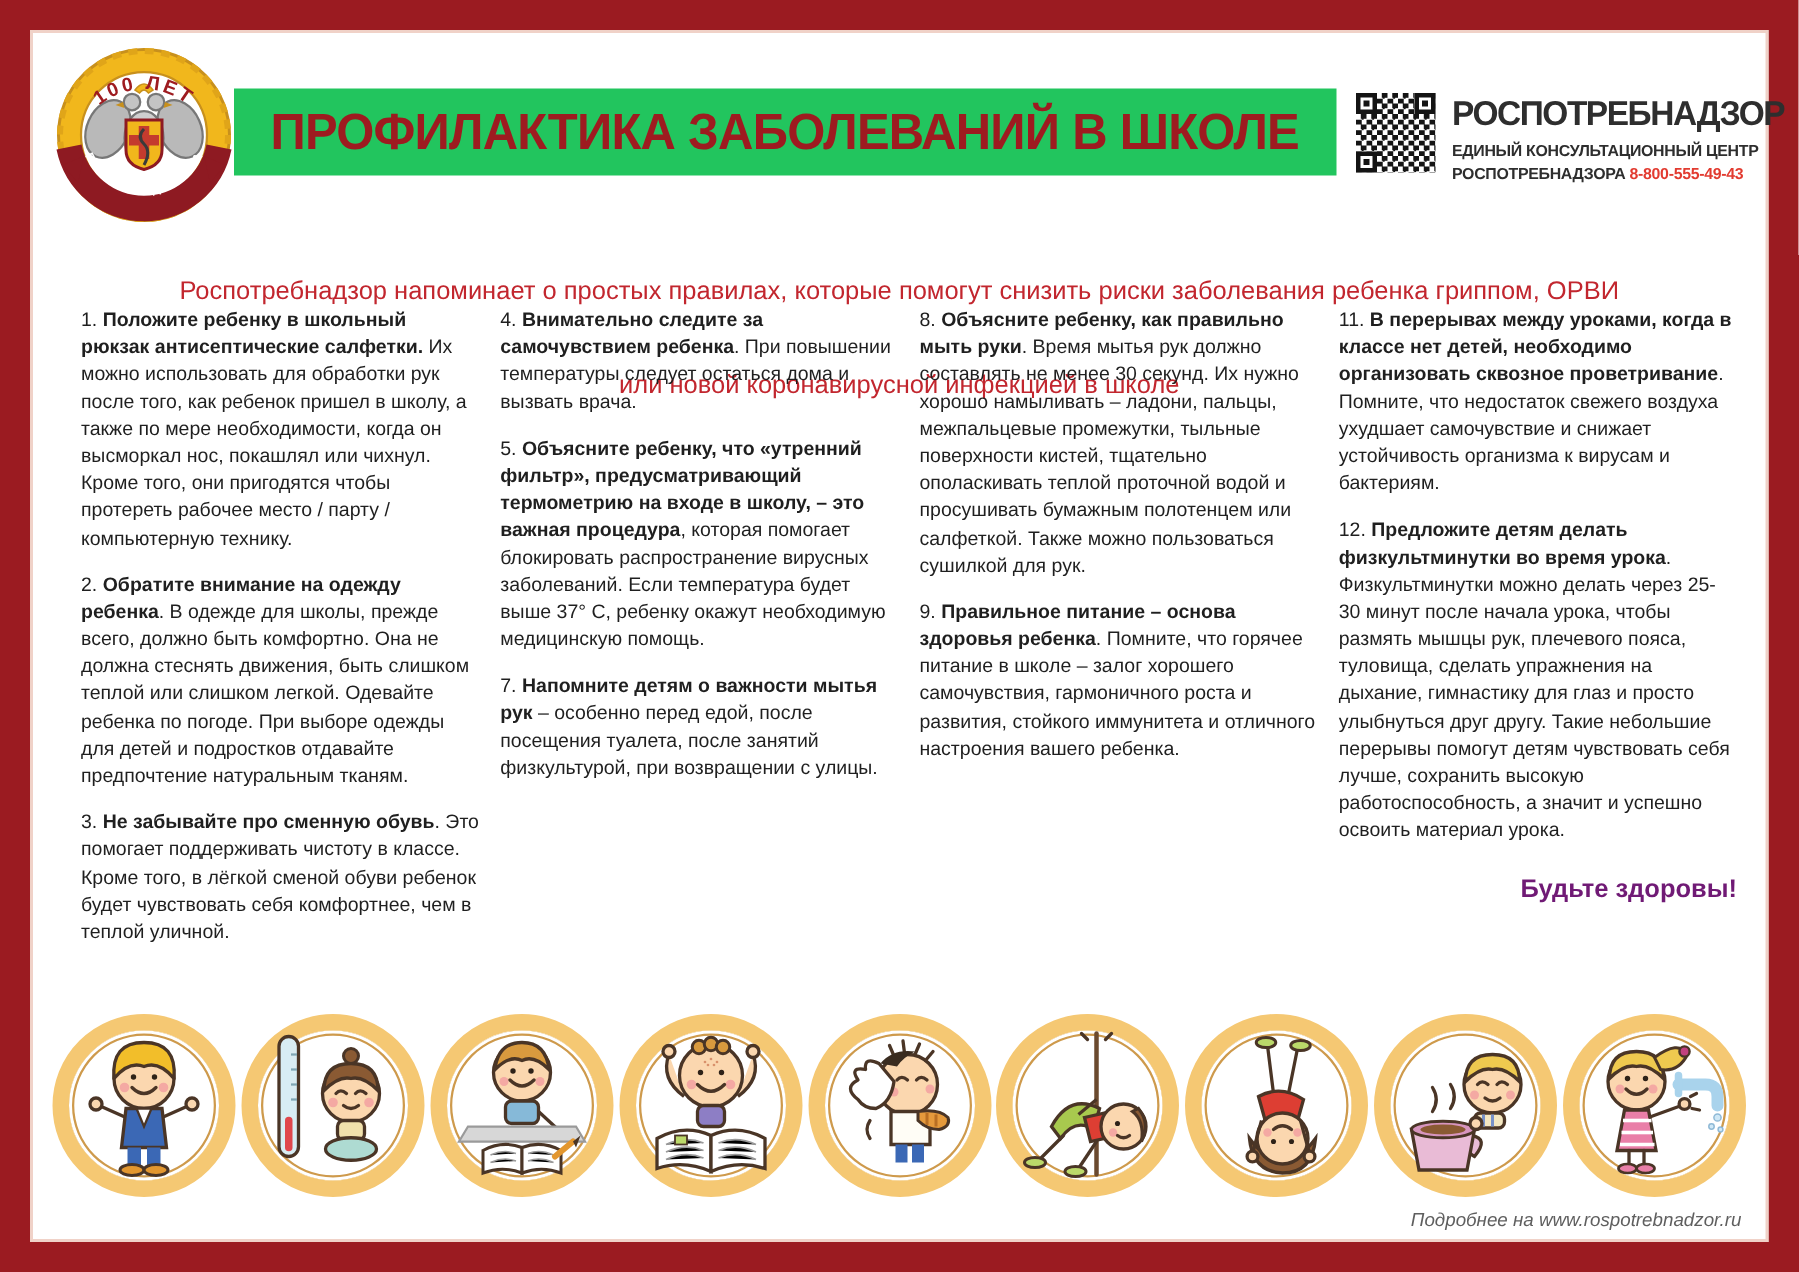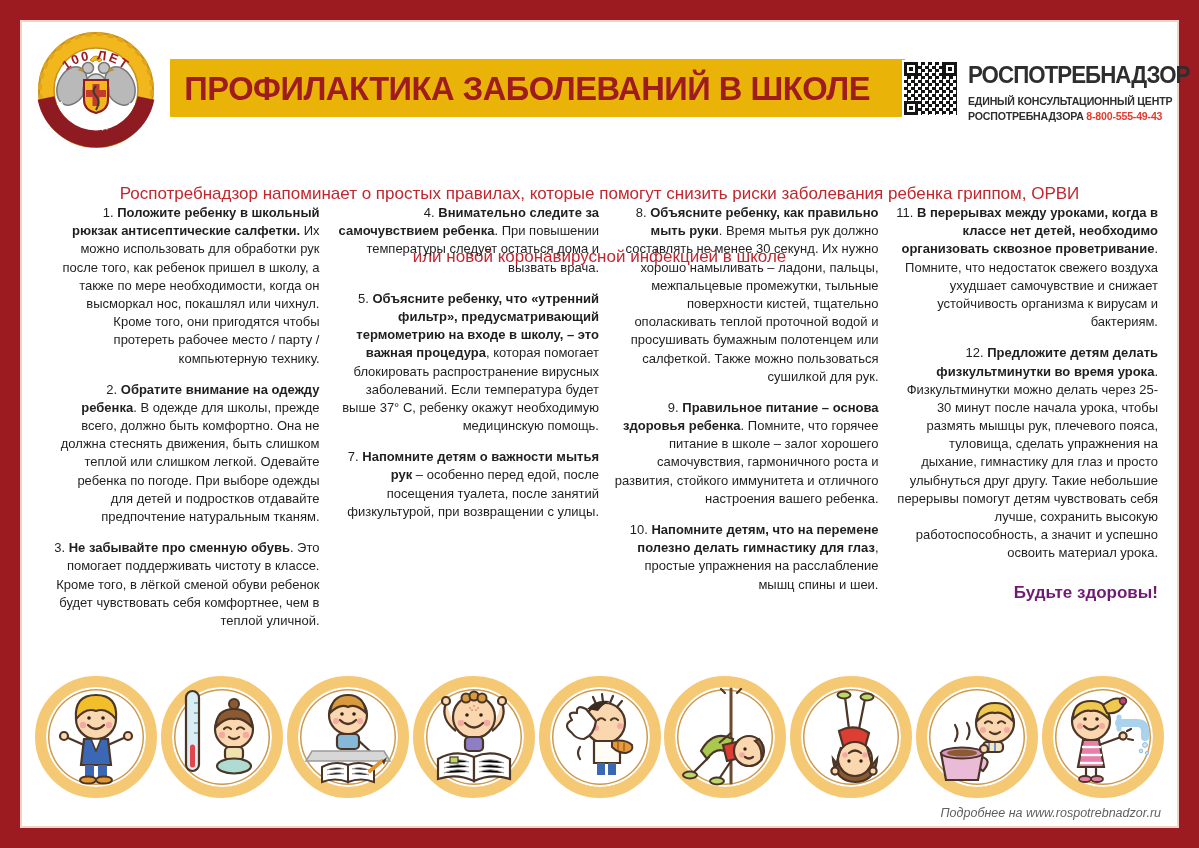--- a/index.html
+++ b/index.html
@@ -9,22 +9,22 @@
     font-family:"Liberation Sans","DejaVu Sans",sans-serif;
     -webkit-font-smoothing:antialiased;
   }
   .sheet{
     position:absolute;left:20px;top:20px;right:20px;bottom:20px;
     background:#fff;border:2px solid #F0D2C8;box-sizing:border-box;
   }
   
   .logo{position:absolute;left:14px;top:8px;width:120px;height:120px;}
   .banner{
-    position:absolute;left:148px;top:37px;width:735px;height:58px;
-    background:#eab308;display:flex;align-items:center;
+    position:absolute;left:134px;top:37px;width:735px;height:58px;
+    background:#22c55e;display:flex;align-items:center;justify-content:center;
   }
   .banner h1{
     margin:0;font-size:34px;font-weight:bold;color:#9E1B20;
     letter-spacing:-0.5px;transform:scaleX(.96);white-space:nowrap;
   }
   .agency{position:absolute;left:880px;top:38px;width:268px;display:flex;gap:9px;}
   .qr{
     width:57px;height:57px;background:#fff;position:relative;flex:0 0 auto;
     padding:2px;box-sizing:border-box;
   }
@@ -47,21 +47,21 @@
   .intro{
     position:absolute;left:0;right:0;top:122px;text-align:center;
     color:#C2262E;font-size:17px;line-height:1.55;
   }
   .intro span{display:block;margin-top:37px;}
   
   .columns{
     position:absolute;left:32px;top:182px;width:1104px;
     display:grid;grid-template-columns:repeat(4,1fr);column-gap:14px;
   }
-  .tip{margin:0 0 13px;font-size:13px;line-height:1.4;color:#1F1F1F;text-align:right;}
+  .tip{margin:0 0 13px;font-size:13px;line-height:1.4;color:#1F1F1F;}
   .tip .lead{font-weight:bold;}
   .closing{
     margin-top:20px;text-align:right;font-size:17px;font-weight:bold;color:#701a75;
   }
   
   .circles{
     position:absolute;left:13px;right:13px;top:654px;height:128px;
     display:flex;justify-content:space-between;
   }
   .circle{
@@ -152,21 +152,20 @@
       <p class="tip"><span class="num">3.</span> <span class="lead">Не забывайте про сменную обувь</span><span>. Это помогает поддерживать чистоту в классе. Кроме того, в лёгкой сменой обуви ребенок будет чувствовать себя комфортнее, чем в теплой уличной.</span></p>
     </div>
     <div class="col">
       <p class="tip"><span class="num">4.</span> <span class="lead">Внимательно следите за самочувствием ребенка</span><span>. При повышении температуры следует остаться дома и вызвать врача.</span></p>
       <p class="tip"><span class="num">5.</span> <span class="lead">Объясните ребенку, что «утренний фильтр», предусматривающий термометрию на входе в школу, – это важная процедура</span><span>, которая помогает блокировать распространение вирусных заболеваний. Если температура будет выше 37° С, ребенку окажут необходимую медицинскую помощь.</span></p>
       <p class="tip"><span class="num">7.</span> <span class="lead">Напомните детям о важности мытья рук</span><span> – особенно перед едой, после посещения туалета, после занятий физкультурой, при возвращении с улицы.</span></p>
     </div>
     <div class="col">
       <p class="tip"><span class="num">8.</span> <span class="lead">Объясните ребенку, как правильно мыть руки</span><span>. Время мытья рук должно составлять не менее 30 секунд. Их нужно хорошо намыливать – ладони, пальцы, межпальцевые промежутки, тыльные поверхности кистей, тщательно ополаскивать теплой проточной водой и просушивать бумажным полотенцем или салфеткой. Также можно пользоваться сушилкой для рук.</span></p>
       <p class="tip"><span class="num">9.</span> <span class="lead">Правильное питание – основа здоровья ребенка</span><span>. Помните, что горячее питание в школе – залог хорошего самочувствия, гармоничного роста и развития, стойкого иммунитета и отличного настроения вашего ребенка.</span></p>
-      <p class="tip"><span class="num">10.</span> <span class="lead">Напомните детям, что на перемене полезно делать гимнастику для глаз</span><span>, простые упражнения на расслабление мышц спины и шеи.</span></p>
     </div>
     <div class="col">
       <p class="tip"><span class="num">11.</span> <span class="lead">В перерывах между уроками, когда в классе нет детей, необходимо организовать сквозное проветривание</span><span>. Помните, что недостаток свежего воздуха ухудшает самочувствие и снижает устойчивость организма к вирусам и бактериям.</span></p>
       <p class="tip"><span class="num">12.</span> <span class="lead">Предложите детям делать физкультминутки во время урока</span><span>. Физкультминутки можно делать через 25-30 минут после начала урока, чтобы размять мышцы рук, плечевого пояса, туловища, сделать упражнения на дыхание, гимнастику для глаз и просто улыбнуться друг другу. Такие небольшие перерывы помогут детям чувствовать себя лучше, сохранить высокую работоспособность, а значит и успешно освоить материал урока.</span></p>
       <div class="closing">Будьте здоровы!</div>
     </div>
   </div>
 
   <div class="circles">
 

